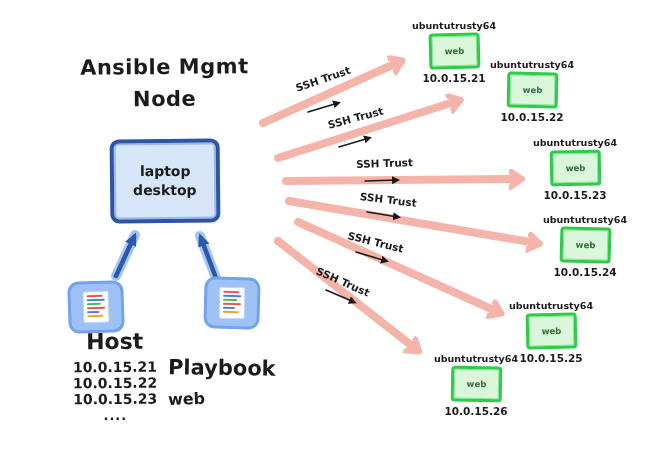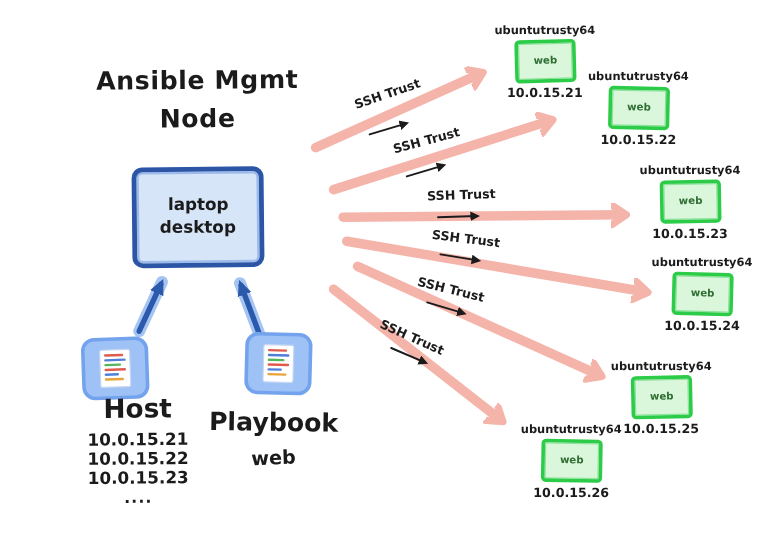--- a/index.html
+++ b/index.html
@@ -45,21 +45,21 @@
   .doc-icon .paper i:nth-child(6){background:#e8a33d;width:16px;}
   #inventory-icon{left:68px;top:281px;transform:rotate(-2deg);}
   #playbook-icon{left:204px;top:277px;transform:rotate(1.5deg);}
 
   
   .inventory-block{left:30px;top:328px;width:170px;text-align:center;z-index:2;transform:rotate(-.5deg);}
   .inventory-title{font-size:22px;font-weight:700;line-height:1.25;}
   .ip-list{font-size:14px;font-weight:700;line-height:1.1;margin-top:4px;}
   .ip-list div{margin:0 0 1px 0;}
   .dots{font-size:13px;letter-spacing:1px;}
-  .playbook-block{left:168px;top:340px;width:120px;text-align:center;z-index:2;}
+  .playbook-block{left:168px;top:356px;width:120px;text-align:left;z-index:2;}
   .playbook-title{font-size:21px;font-weight:700;transform:rotate(.8deg);}
   .playbook-sub{font-size:16px;font-weight:700;margin-top:8px;transform:rotate(-2deg);}
 
   
   .ssh-label{
     z-index:3;font-size:10.5px;font-weight:700;white-space:nowrap;color:#1b1b1b;
     transform-origin:left center;
   }
 
   

